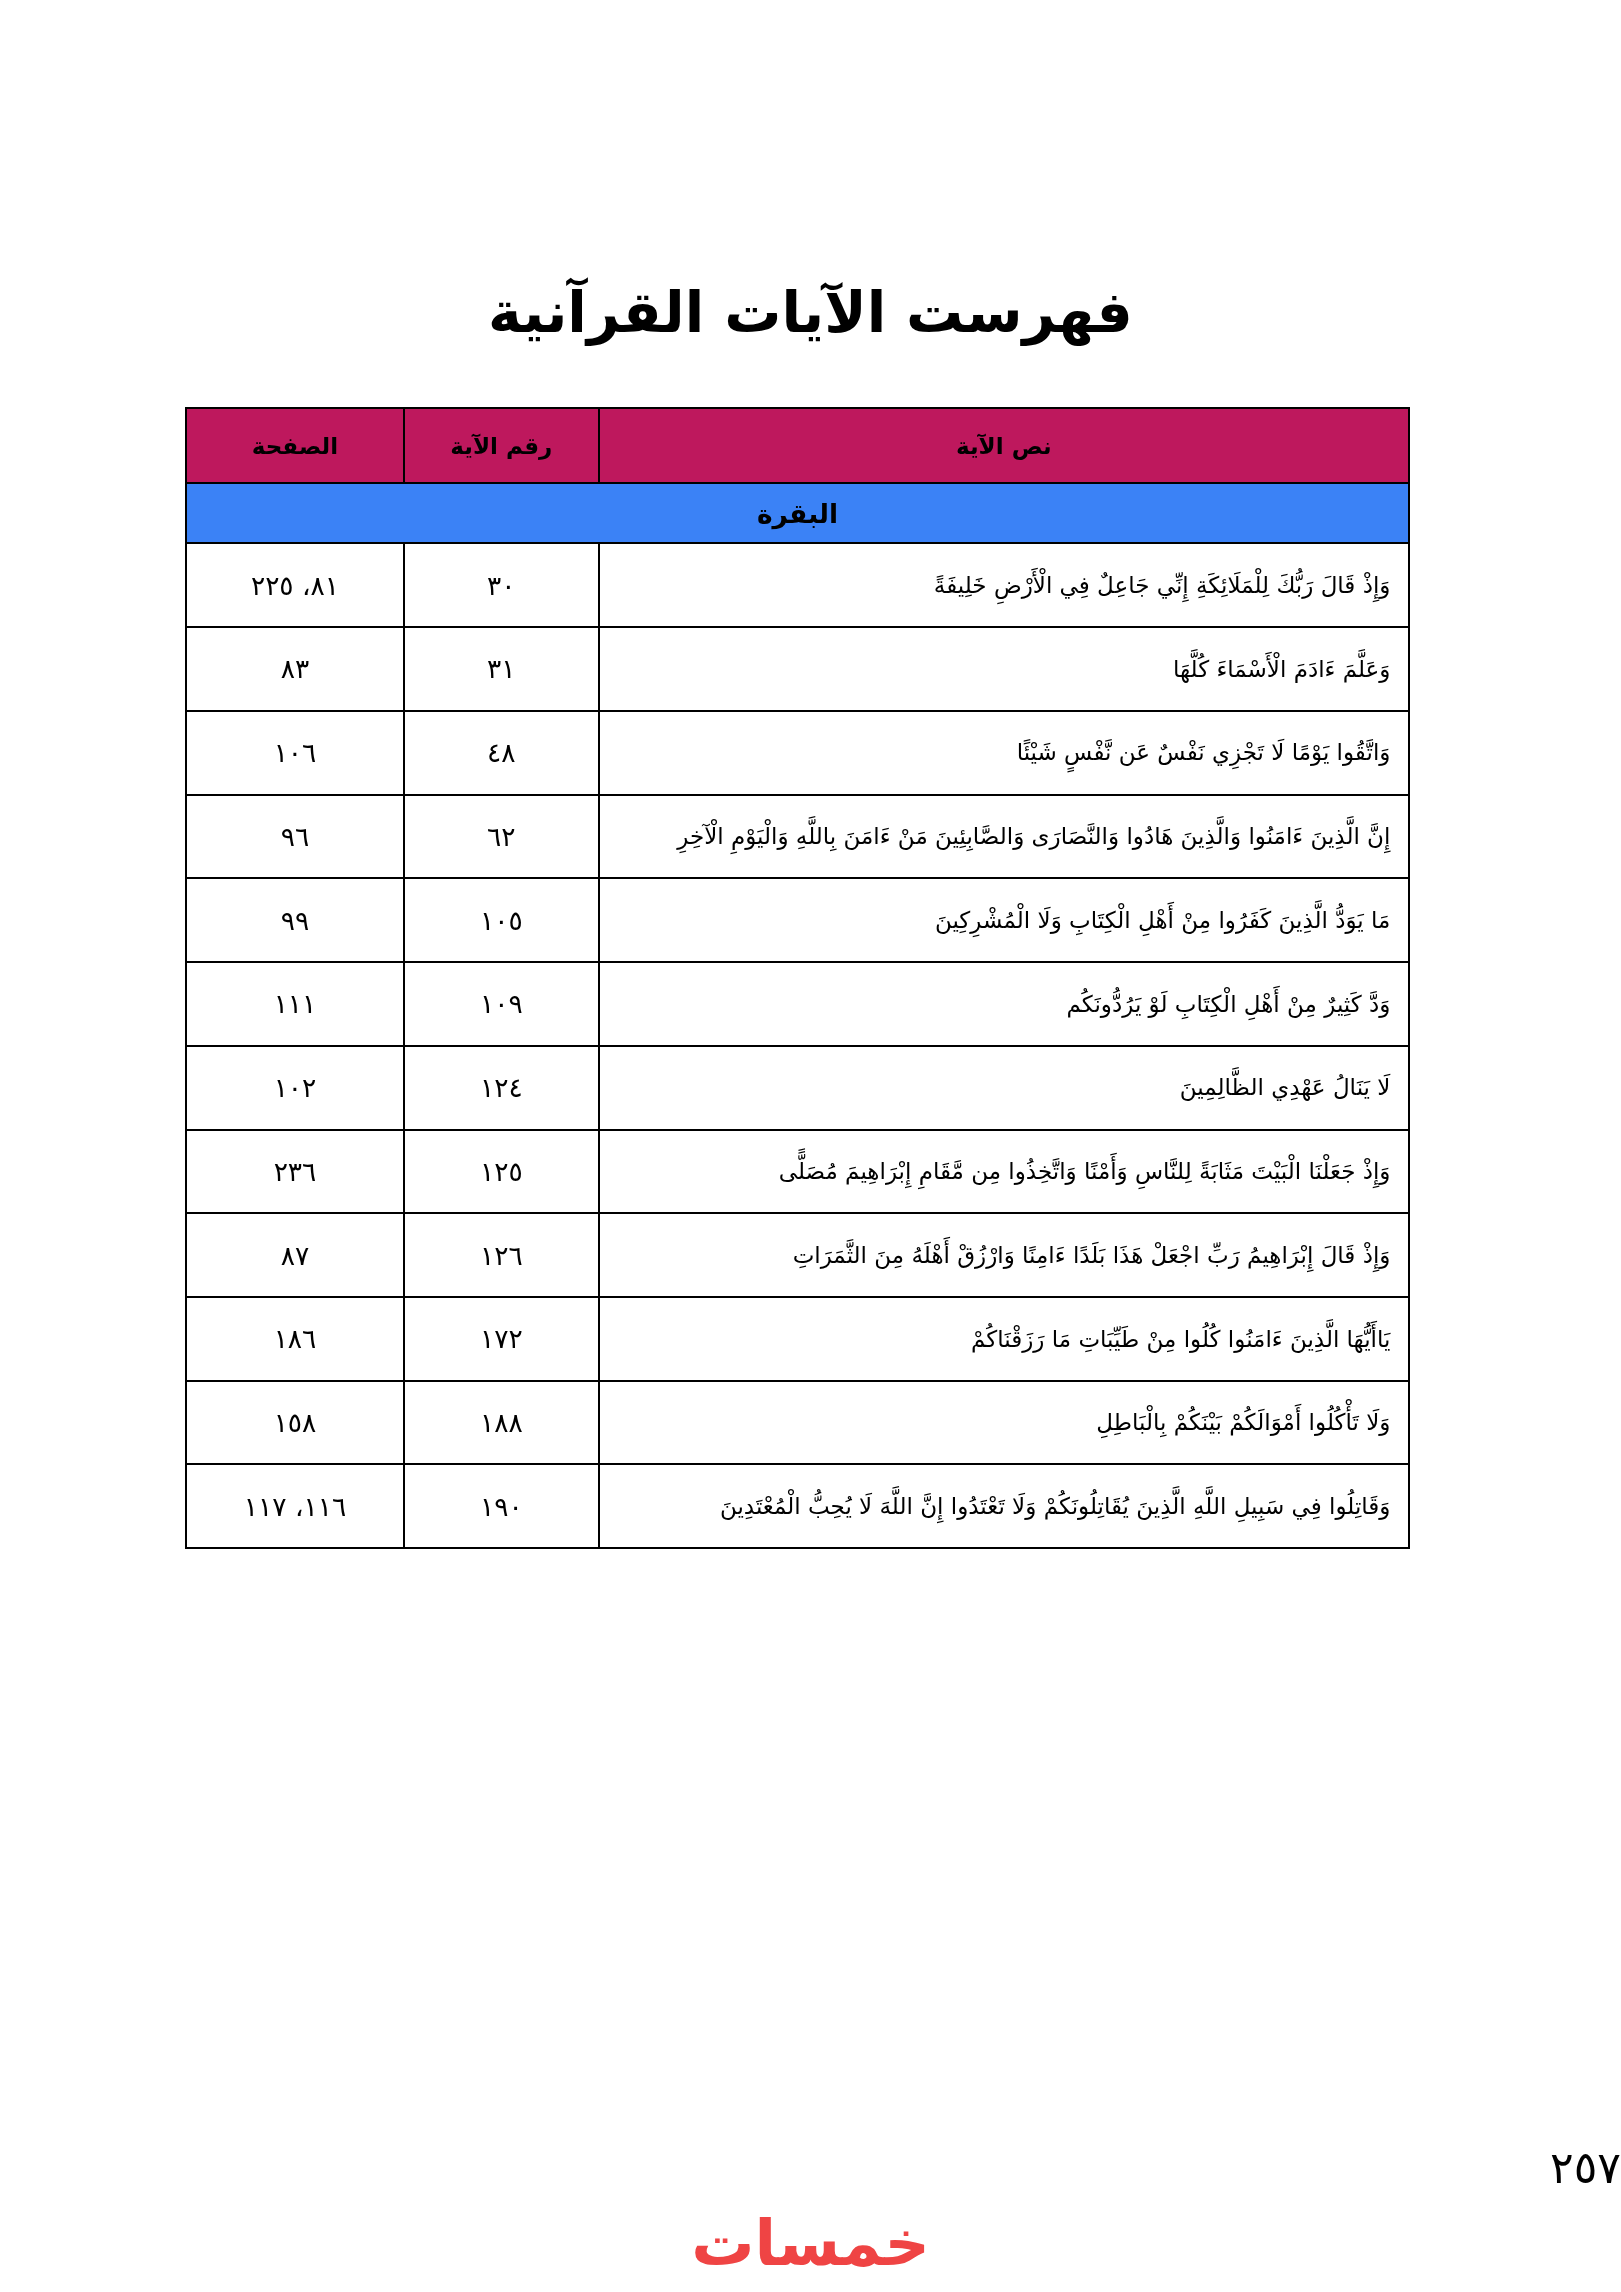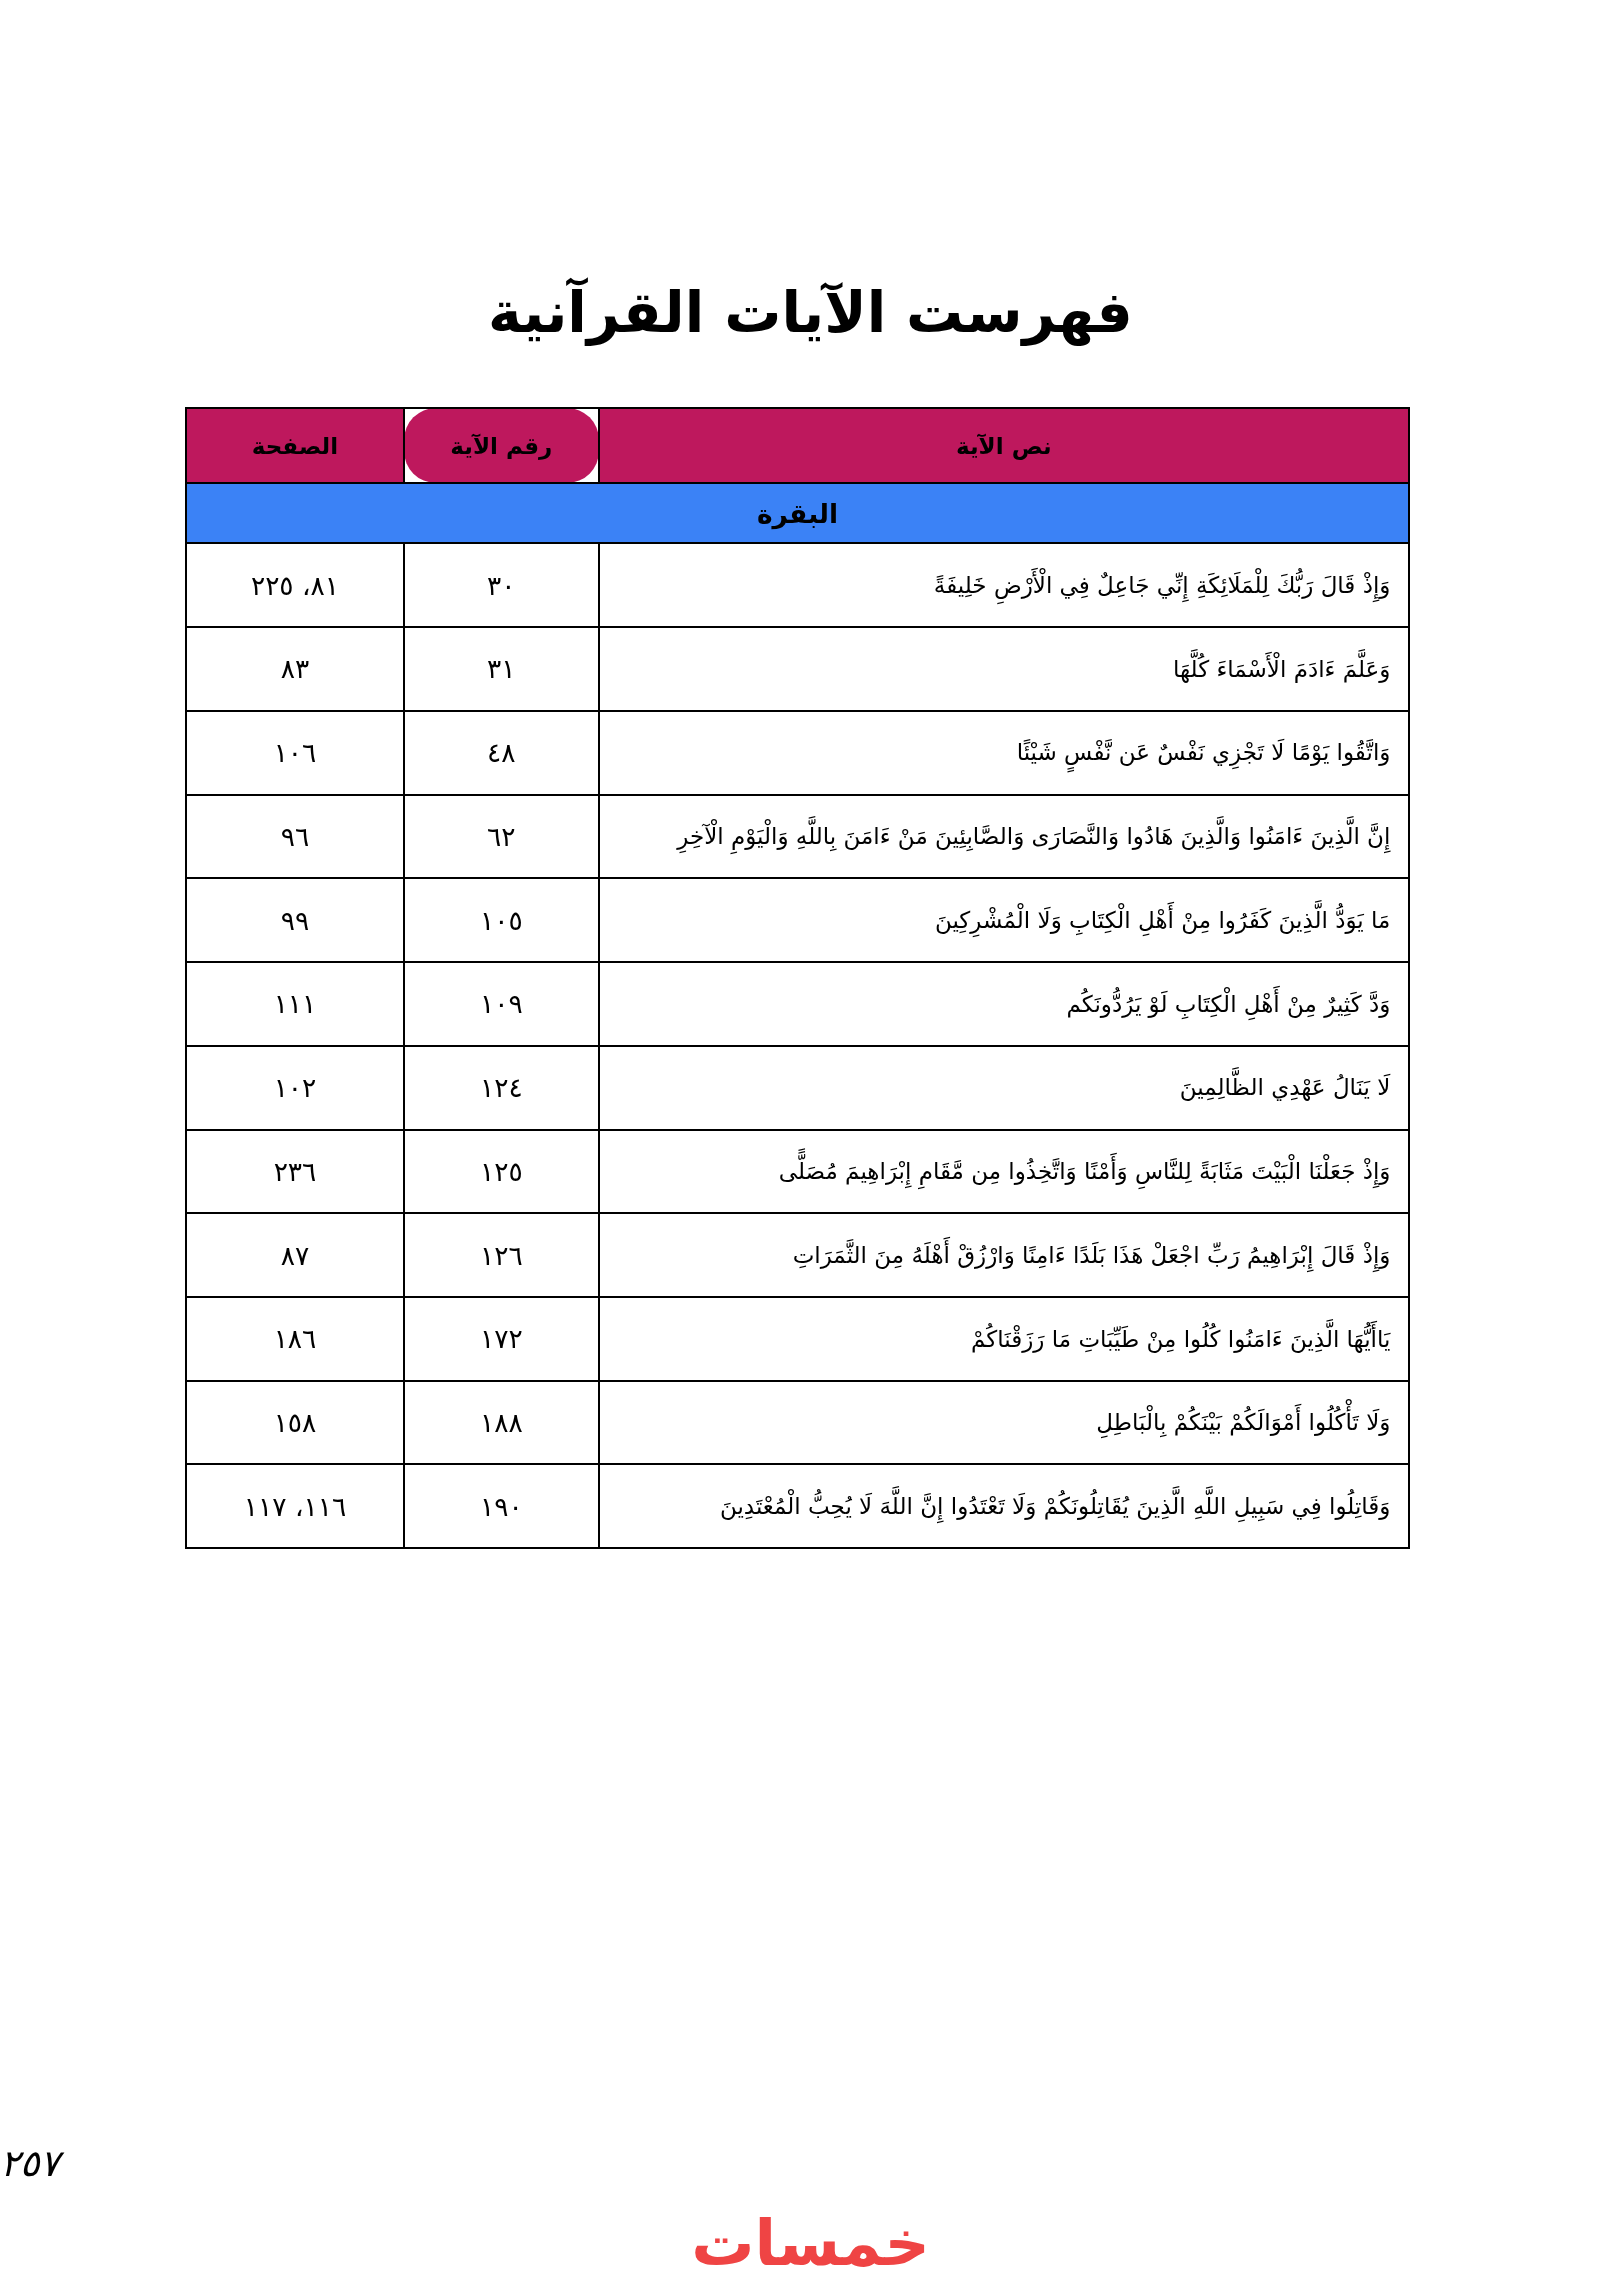--- a/index.html
+++ b/index.html
@@ -35,21 +35,21 @@
     width: 1225px;
     border-collapse: collapse;
     table-layout: fixed;
   }
   table.verses-table th,
   table.verses-table td {
     border: 2px solid #000000;
     vertical-align: middle;
   }
   th.col-text   { width: 68%; }
-  th.col-verse  { width: 15%; border-radius: 32px; }
+  th.col-verse  { width: 15%; }
   th.col-page   { width: 17%; }
   table.verses-table th {
     font-size: 23px;
     font-weight: bold;
     text-align: center;
     padding: 23.5px 9.8px;
     background: #be185d;
   }
   tr.section-row td {
     background: #3b82f6;
@@ -69,23 +69,22 @@
     font-size: 26.5px;
     text-align: center;
     padding: 19.6px 7.8px;
     direction: rtl;
   }
   .footer-number {
     position: absolute;
     top: 2142px;
     left: 0;
     right: 0;
-    text-align: left;
-    font-size: 37px;
-    font-style: italic;
+    text-align: right;
+    font-size: 44px;
   }
   .watermark {
     position: absolute;
     top: 2207px;
     left: 0;
     right: 0;
     text-align: center;
     font-size: 63px;
     font-weight: bold;
     color: #ef4444;

